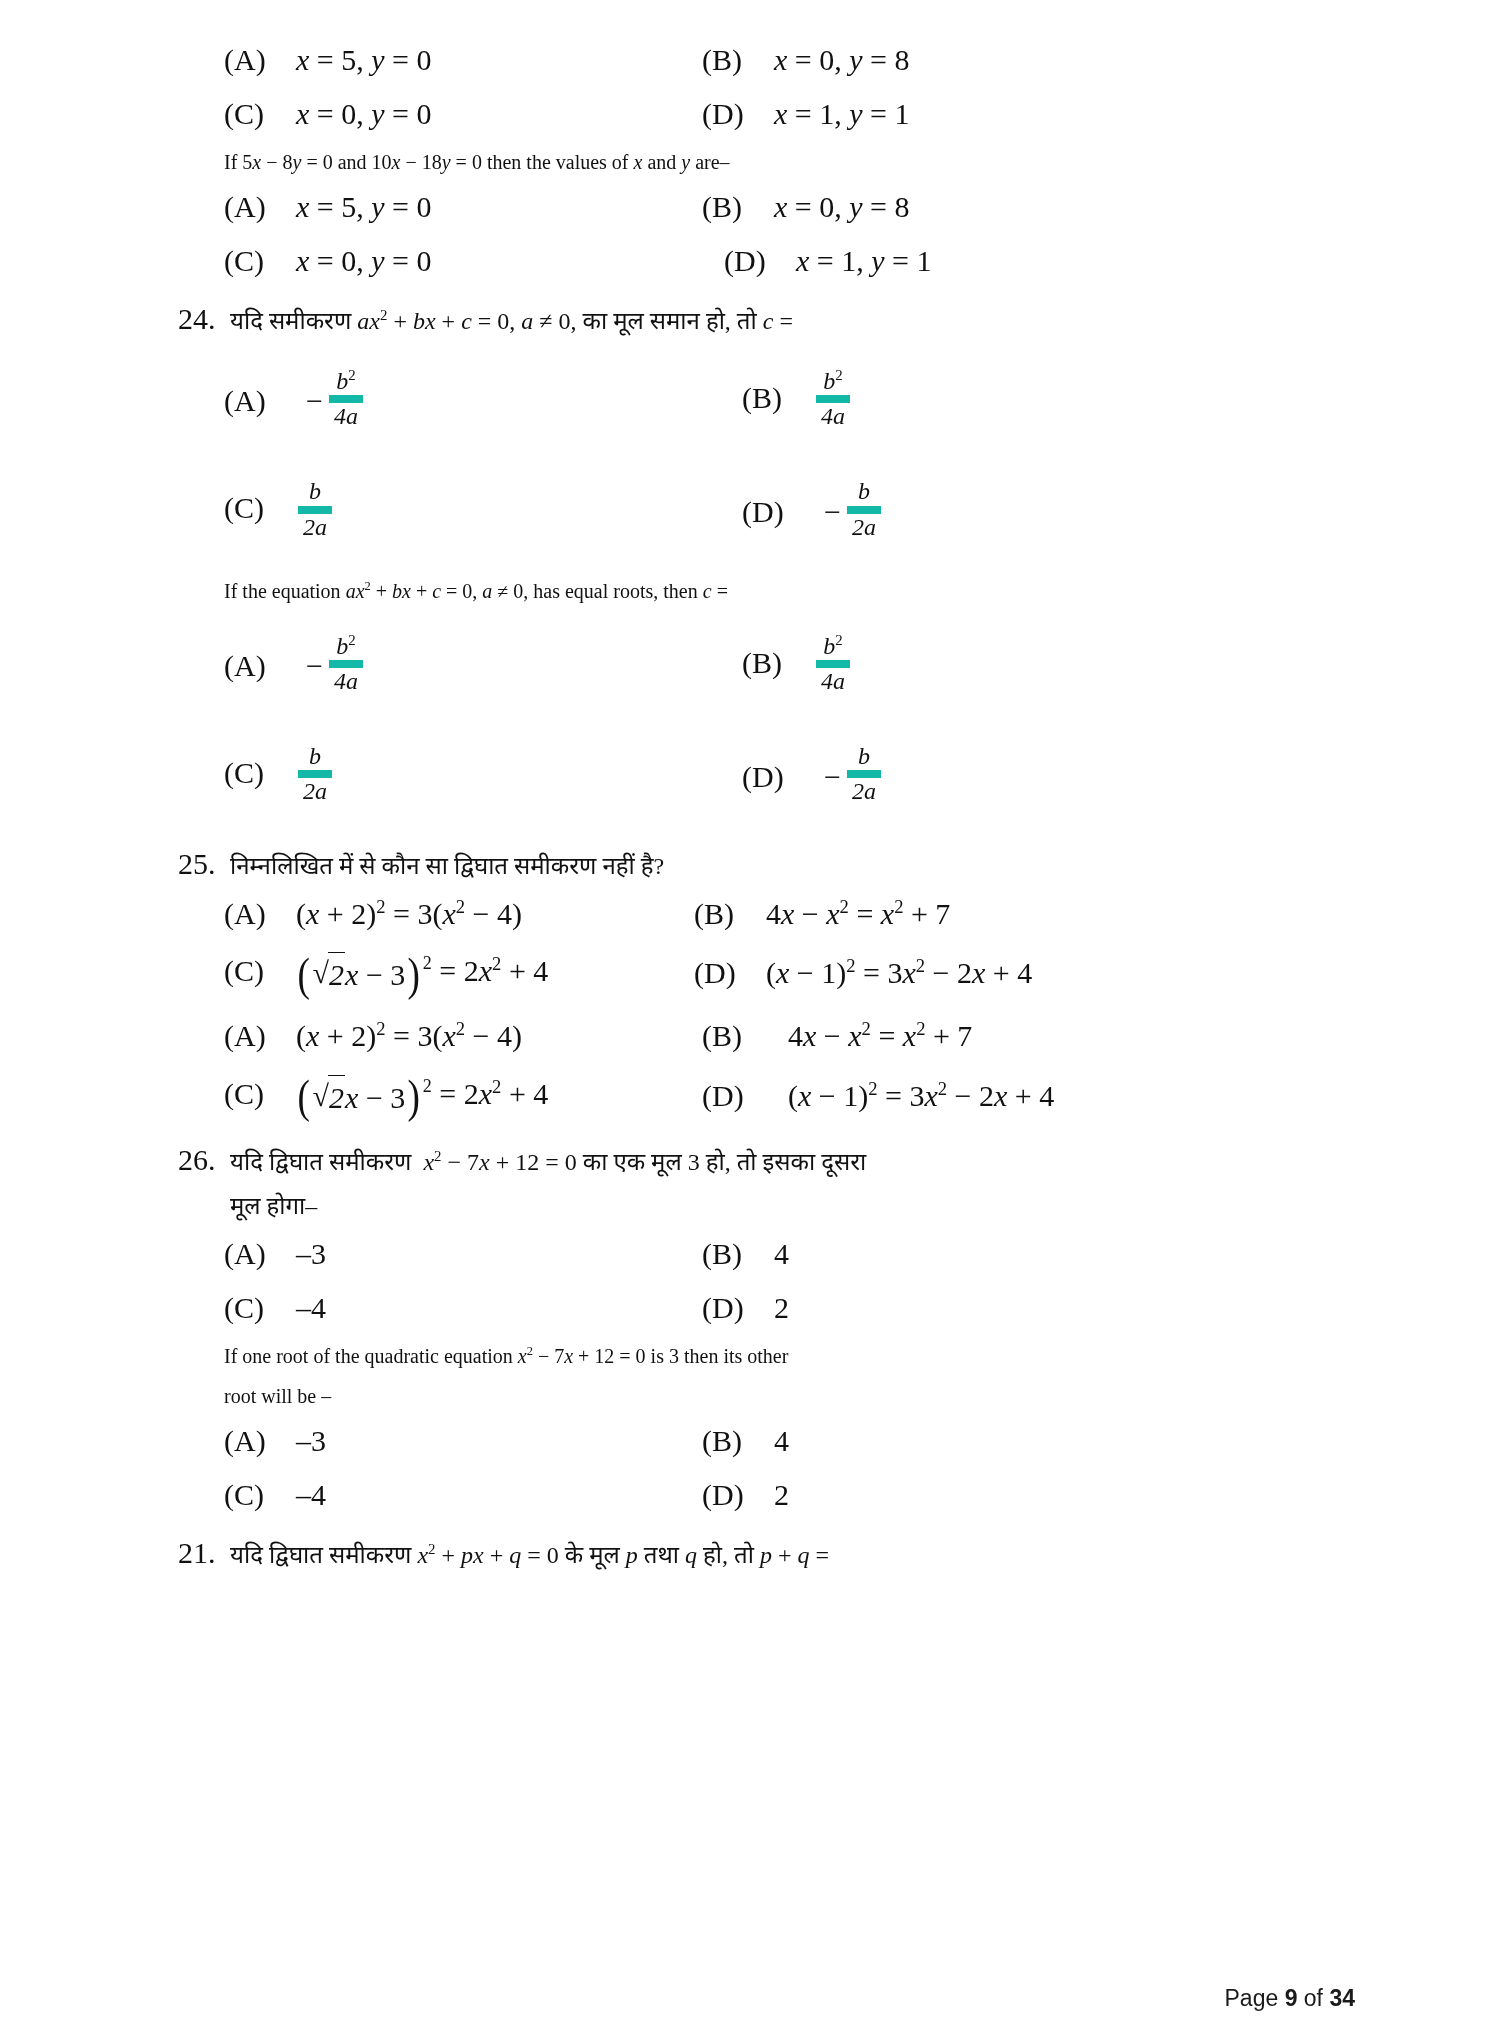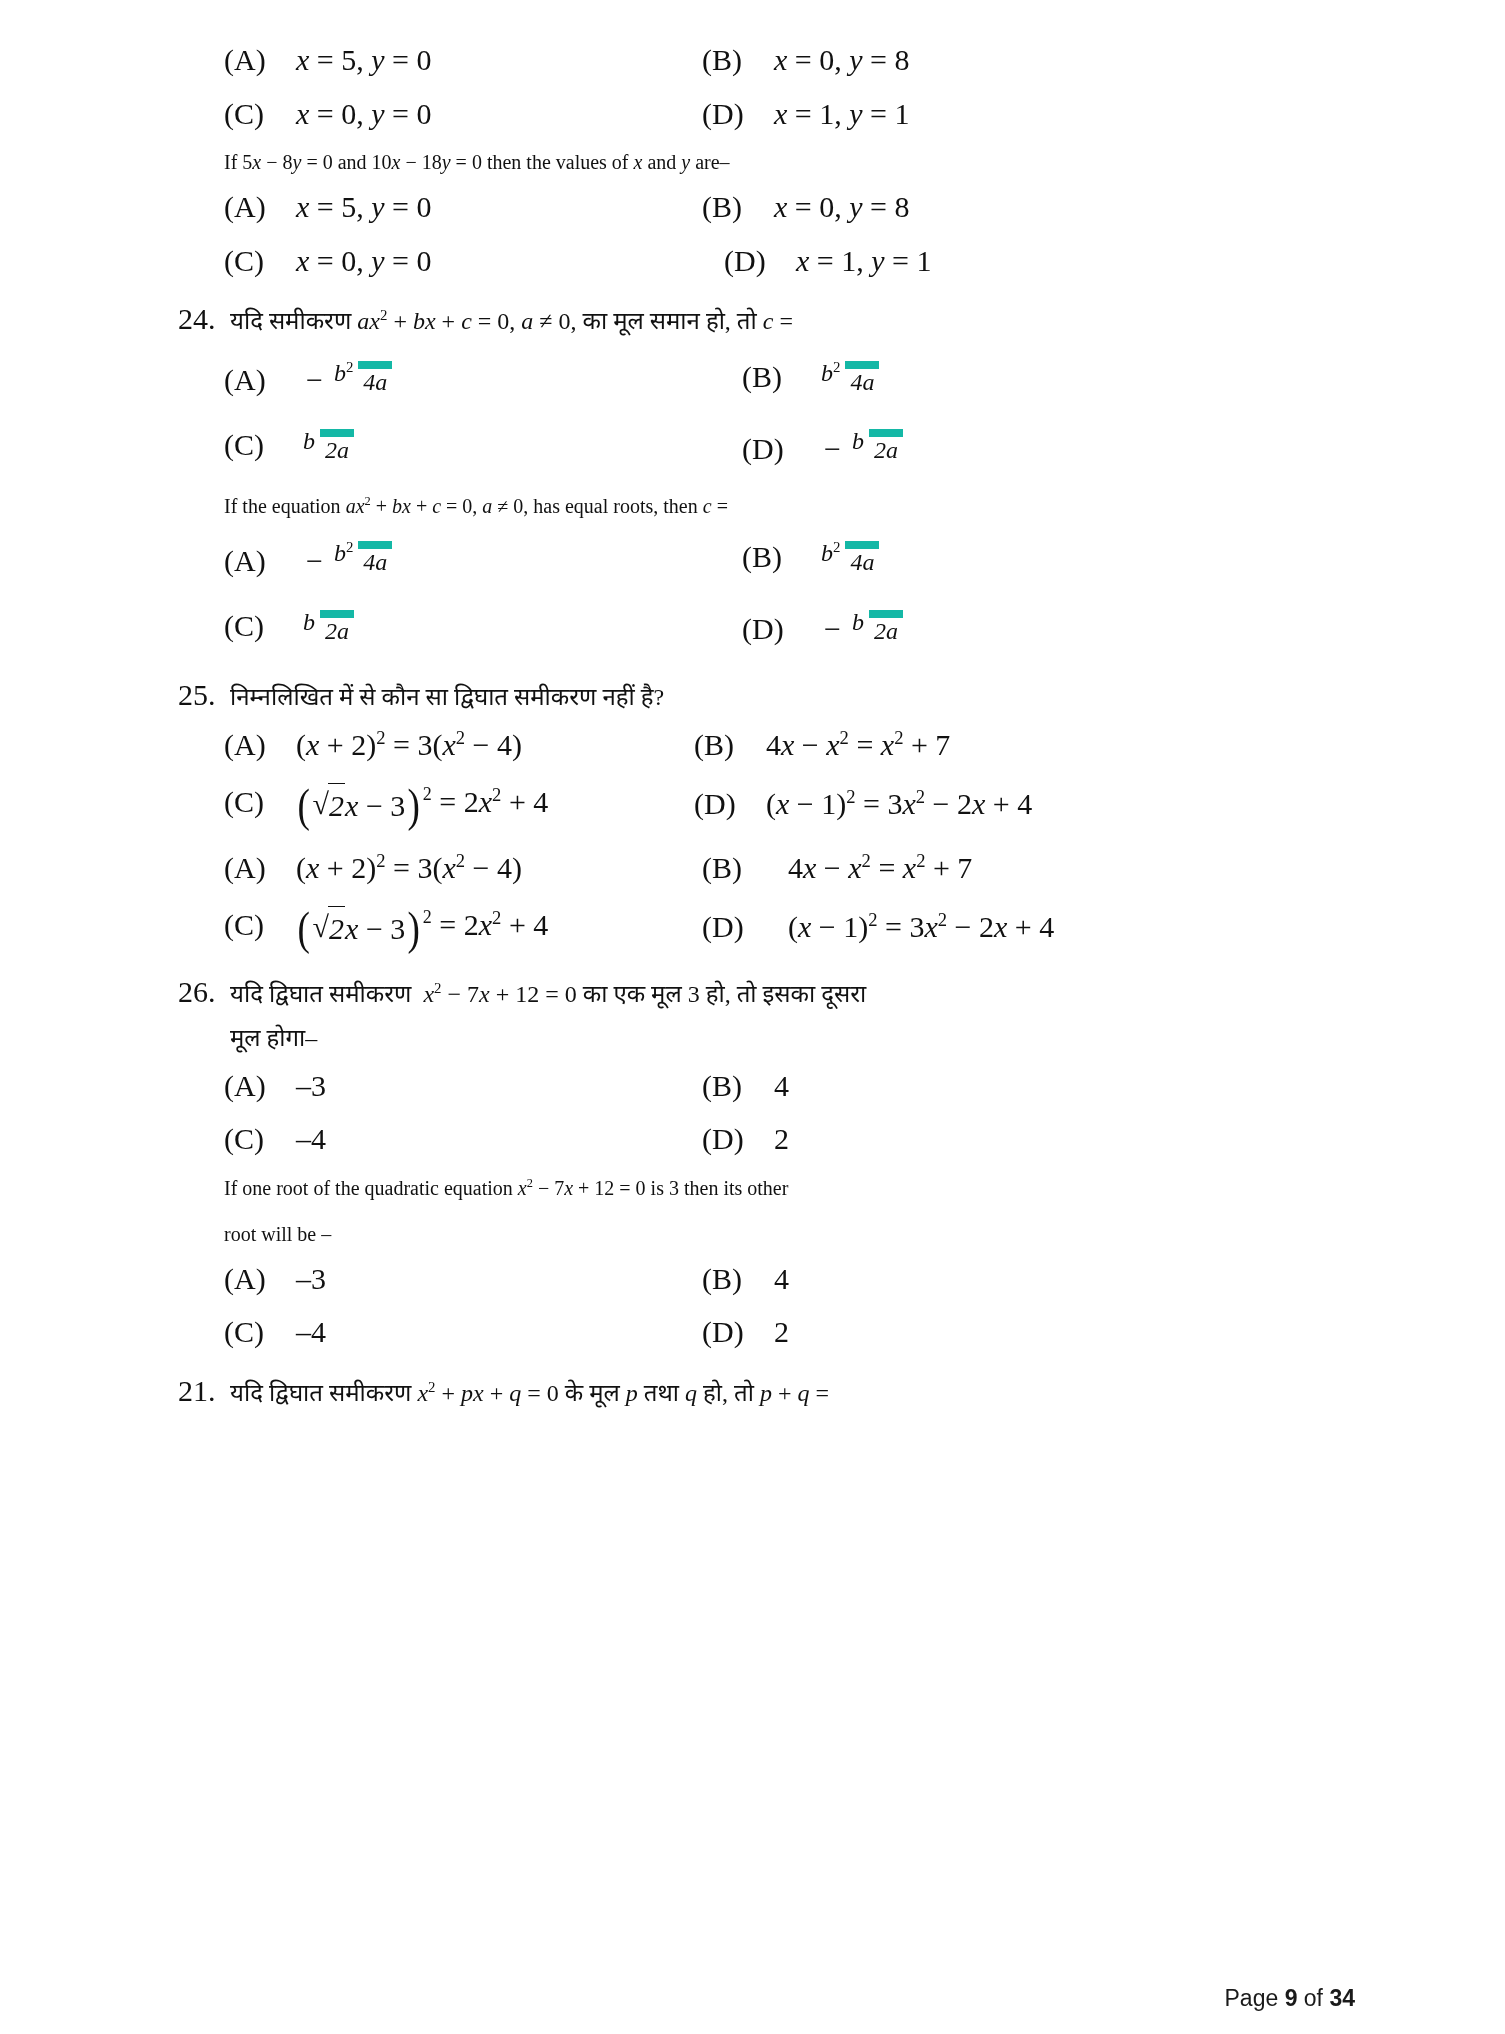--- a/index.html
+++ b/index.html
@@ -89,26 +89,26 @@
   sup.expn {
     font-size: 0.62em;
     vertical-align: super;
     line-height: 0;
     font-style: normal;
   }
 
   
   .frac {
     display: inline-flex;
-    flex-direction: row;
-    align-items: flex-start;
+    flex-direction: column;
+    align-items: center;
     vertical-align: middle;
     font-size: 0.80em;
     line-height: 1.05;
-    margin: 8px 2px;
+    margin: 16px 2px;
     position: relative;
     top: -2px;
   }
   .frac .num {
     padding: 0 5px 1px 5px;
     font-style: italic;
   }
   .frac .den {
     border-top: 8px solid #14b8a6;
     padding: 1px 5px 0 5px;
@@ -432,21 +432,21 @@
         <div class="optcell right shift1">
           <span class="optlbl">(D)</span>
           <span class="optval">2</span>
         </div>
       </div>
     </div>
 
     <div class="stem-en">
       If one root of the quadratic equation <span class="mi">x</span><sup class="expn">2</sup> − 7<span class="mi">x</span> + 12 = 0 is 3 then its other
     </div>
-    <div class="stem-en" style="margin-top:16px">root will be –</div>
+    <div class="stem-en" style="margin-top:10px">root will be –</div>
 
     <div class="opts">
       <div class="optrow">
         <div class="optcell left">
           <span class="optlbl">(A)</span>
           <span class="optval">–3</span>
         </div>
         <div class="optcell right shift1">
           <span class="optlbl">(B)</span>
           <span class="optval">4</span>

